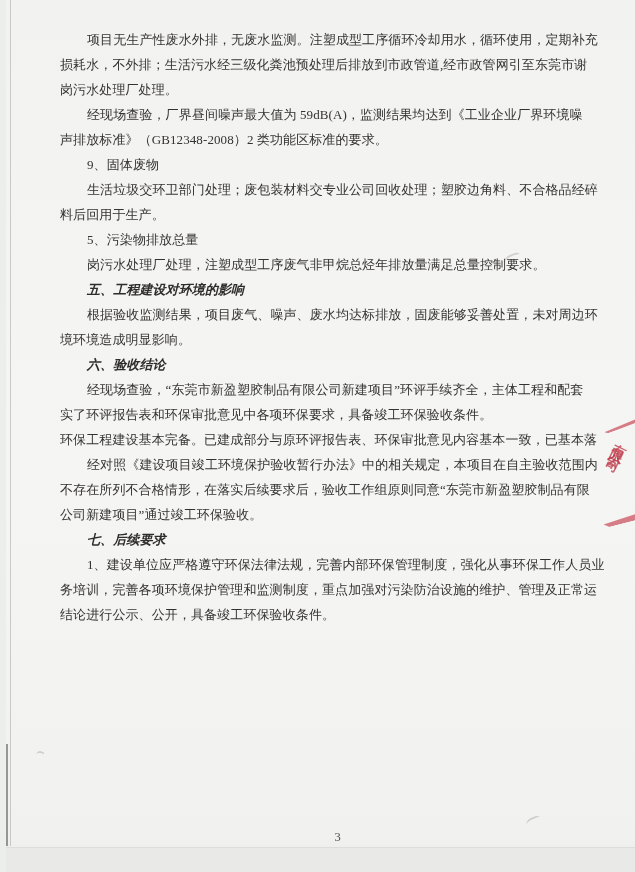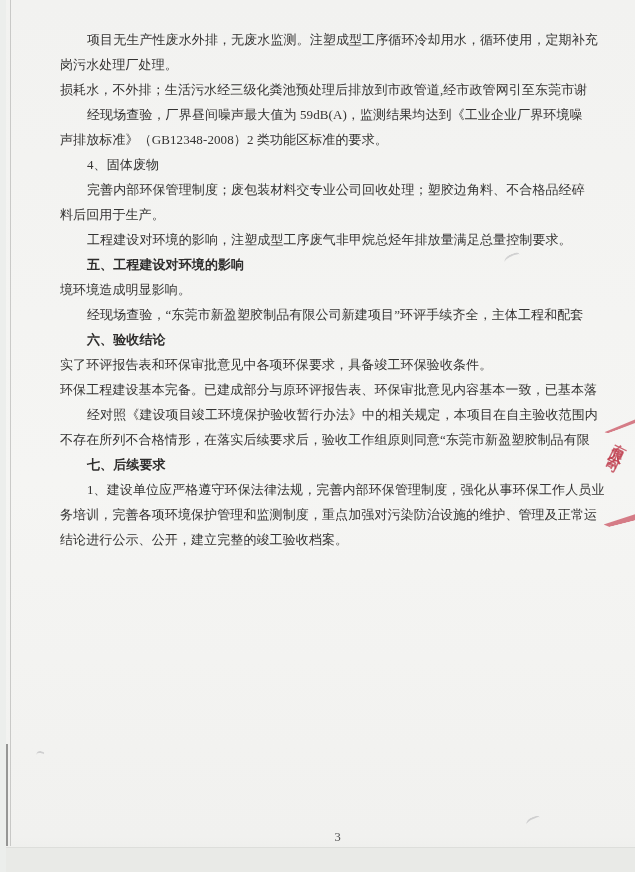--- a/index.html
+++ b/index.html
@@ -51,21 +51,21 @@
     color: #343332;
     font-size: 13px;
     letter-spacing: 0.1px;
   }
   .line {
     height: 25px;
     line-height: 25px;
     white-space: nowrap;
   }
   .p1 { padding-left: 27px; }
-  .h  { padding-left: 27px; font-weight: bold; color: #2e2d2c; }
+  .h  { padding-left: 27px; font-weight: bold; color: #2e2d2c; font-style: italic; }
   .pagenum {
     position: absolute;
     left: 0;
     top: 830px;
     width: 635px;
     text-align: center;
     text-indent: 28px;
     font-size: 12.5px;
     color: #4c4c4c;
   }
@@ -122,40 +122,43 @@
 </head>
 <body>
 
 <div class="page">
 
   <div class="left-scan-line"></div>
   <div class="left-dark-sliver"></div>
 
   <div class="content">
     <div class="line p1">项目无生产性废水外排，无废水监测。注塑成型工序循环冷却用水，循环使用，定期补充</div>
+    <div class="line cont">损耗水，不外排；生活污水经三级化粪池预处理后排放到市政管道,经市政管网引至东莞市谢</div>
     <div class="line cont">岗污水处理厂处理。</div>
-    <div class="line cont">损耗水，不外排；生活污水经三级化粪池预处理后排放到市政管道,经市政管网引至东莞市谢</div>
     <div class="line p1">经现场查验，厂界昼间噪声最大值为 59dB(A)，监测结果均达到《工业企业厂界环境噪</div>
     <div class="line cont">声排放标准》（GB12348-2008）2 类功能区标准的要求。</div>
-    <div class="line p1">4、固体废物</div>
-    <div class="line p1">完善内部环保管理制度；废包装材料交专业公司回收处理；塑胶边角料、不合格品经碎</div>
+    <div class="line p1">9、固体废物</div>
+    <div class="line p1">生活垃圾交环卫部门处理；废包装材料交专业公司回收处理；塑胶边角料、不合格品经碎</div>
     <div class="line cont">料后回用于生产。</div>
-    <div class="line p1">工程建设对环境的影响，注塑成型工序废气非甲烷总烃年排放量满足总量控制要求。</div>
+    <div class="line p1">5、污染物排放总量</div>
+    <div class="line p1">岗污水处理厂处理，注塑成型工序废气非甲烷总烃年排放量满足总量控制要求。</div>
     <div class="line h">五、工程建设对环境的影响</div>
+    <div class="line p1">根据验收监测结果，项目废气、噪声、废水均达标排放，固废能够妥善处置，未对周边环</div>
     <div class="line cont">境环境造成明显影响。</div>
+    <div class="line h">六、验收结论</div>
     <div class="line p1">经现场查验，“东莞市新盈塑胶制品有限公司新建项目”环评手续齐全，主体工程和配套</div>
-    <div class="line h">六、验收结论</div>
     <div class="line cont">实了环评报告表和环保审批意见中各项环保要求，具备竣工环保验收条件。</div>
     <div class="line cont">环保工程建设基本完备。已建成部分与原环评报告表、环保审批意见内容基本一致，已基本落</div>
     <div class="line p1">经对照《建设项目竣工环境保护验收暂行办法》中的相关规定，本项目在自主验收范围内</div>
     <div class="line cont">不存在所列不合格情形，在落实后续要求后，验收工作组原则同意“东莞市新盈塑胶制品有限</div>
+    <div class="line cont">公司新建项目”通过竣工环保验收。</div>
     <div class="line h">七、后续要求</div>
     <div class="line p1">1、建设单位应严格遵守环保法律法规，完善内部环保管理制度，强化从事环保工作人员业</div>
     <div class="line cont">务培训，完善各项环境保护管理和监测制度，重点加强对污染防治设施的维护、管理及正常运</div>
-    <div class="line cont">结论进行公示、公开，建立完整的竣工验收档案。</div>
+    <div class="line cont">结论进行公示、公开，具备竣工环保验收条件。</div>
   </div>
 
   <div class="stamp">
     <div class="stamp-stroke stroke-top"></div>
     <div class="stamp-text">有限公司</div>
     <div class="stamp-stroke stroke-bottom"></div>
   </div>
 
   <div class="smudge smudge-1"></div>
   <div class="smudge smudge-2"></div>

